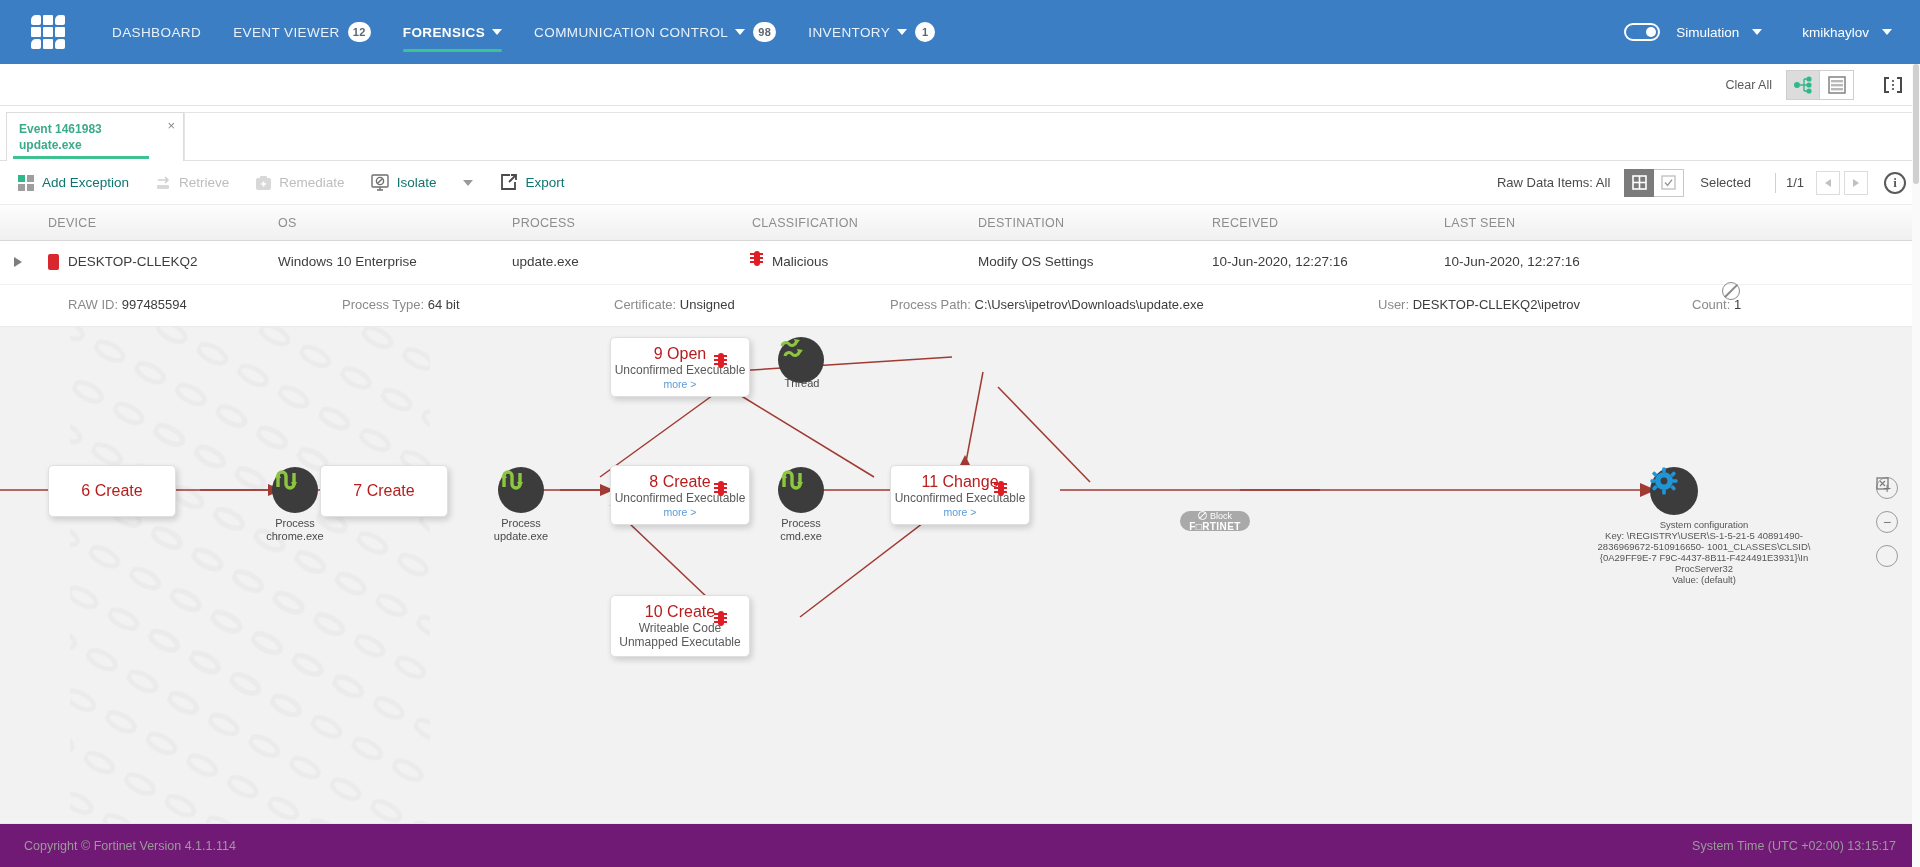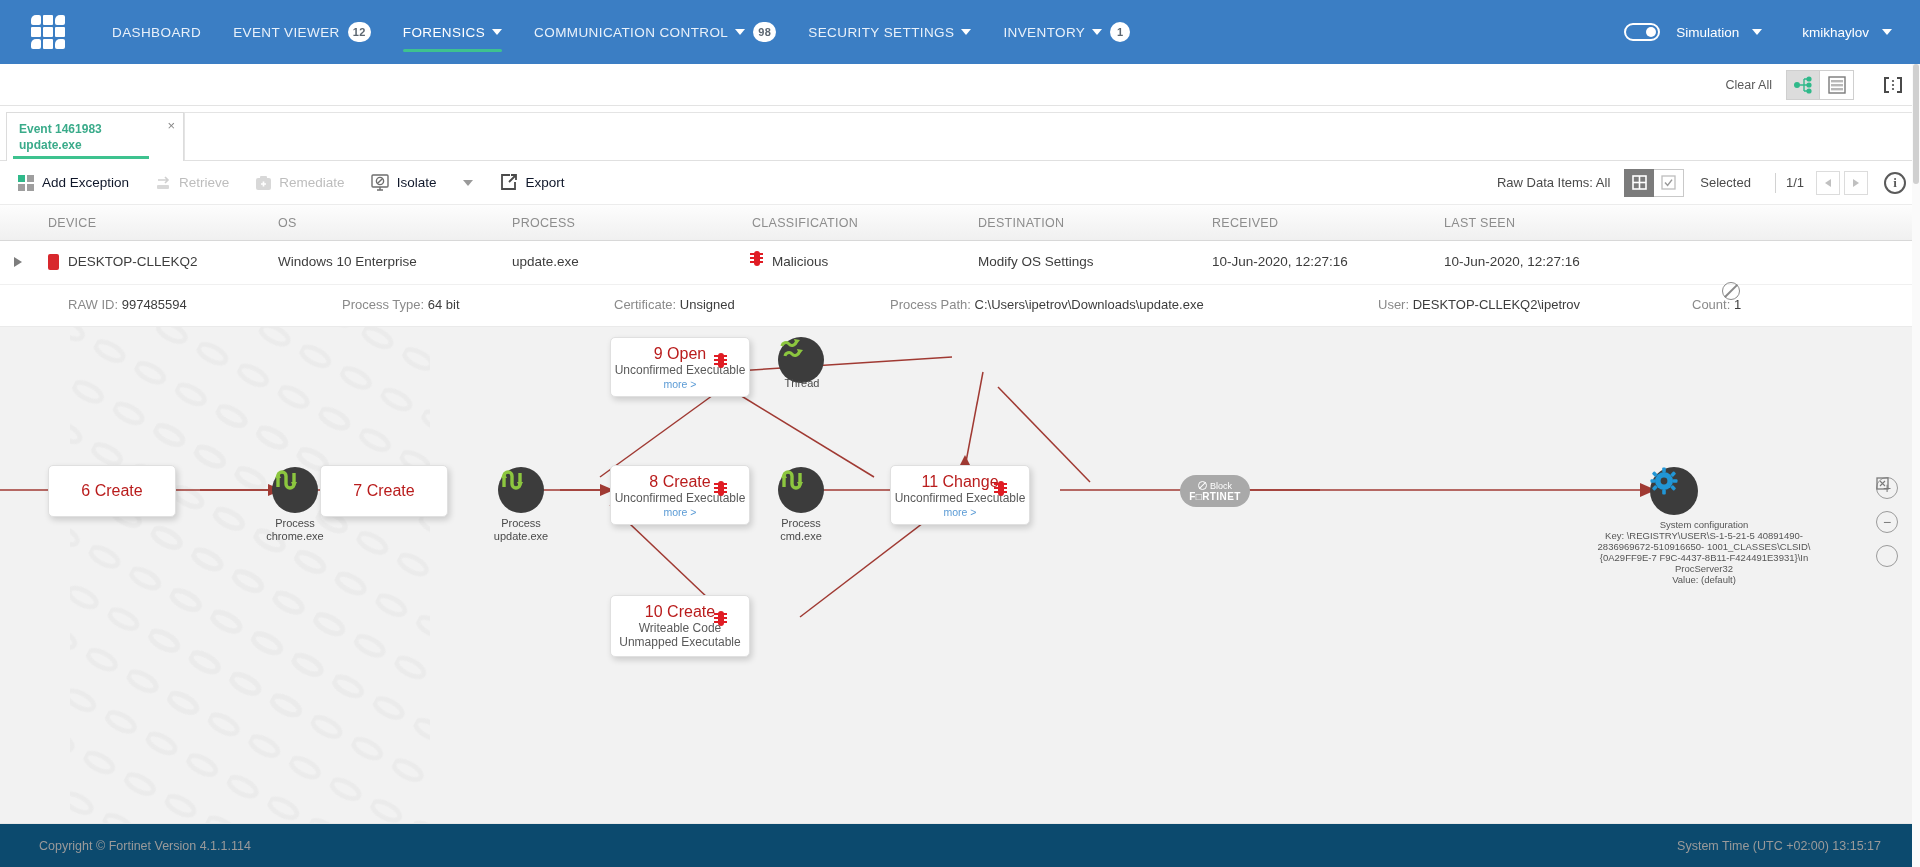--- a/index.html
+++ b/index.html
@@ -24,21 +24,21 @@
     gap: 2px;
   }
   .logo-grid i { background: #ffffff; border-radius: 1px; display: block; }
   .logo-grid i.r { border-radius: 50% 2px 2px 2px; }
   .nav-items { display: flex; align-items: center; height: 64px; flex: 1; }
   .nav-item {
     position: relative; height: 64px; display: flex; align-items: center;
     padding: 0 16px; font-size: 13.5px; letter-spacing: .4px;
     color: #e9f1fa; cursor: pointer; white-space: nowrap;
   }
-  .nav-item.active { color: #ffffff; font-weight: normal; }
+  .nav-item.active { color: #ffffff; font-weight: bold; }
   .nav-item.active .underline {
     position: absolute; left: 16px; right: 16px; bottom: 12px; height: 3px;
     background: #3ec28f; border-radius: 2px;
   }
   .caret {
     display: inline-block; margin-left: 7px;
     width: 0; height: 0; border-left: 5px solid transparent;
     border-right: 5px solid transparent; border-top: 6px solid #ffffff;
   }
   .badge {
@@ -98,21 +98,21 @@
   }
 
   
   .actionbar {
     position: absolute; top: 161px; left: 0; width: 1920px; height: 44px;
     background: #ffffff; border-bottom: 1px solid #ececec;
     display: flex; align-items: center;
   }
   .act {
     display: flex; align-items: center; gap: 7px;
-    font-size: 13.5px; color: #0f172a; cursor: pointer;
+    font-size: 13.5px; color: #0f766e; cursor: pointer;
     padding: 0 13px; height: 44px;
   }
   .act.first { padding-left: 18px; }
   .act.disabled { color: #bdbdbd; cursor: default; }
   .act-caret {
     width: 0; height: 0; border-left: 5px solid transparent;
     border-right: 5px solid transparent; border-top: 6px solid #9a9a9a;
     margin: 0 14px; cursor: pointer;
   }
   .ab-right {
@@ -210,22 +210,22 @@
   .circ {
     position: absolute; width: 46px; height: 46px; border-radius: 50%;
     background: #3c3c3c; display: flex; align-items: center; justify-content: center;
   }
   .circ-label {
     position: absolute; font-size: 11px; color: #4a4a4a; text-align: center;
     line-height: 13px; width: 160px;
   }
   .block-pill {
     position: absolute; background: #a9a9a9; border-radius: 16px;
-    width: 70px; height: 32px; display: flex; flex-direction: column;
-    align-items: center; justify-content: center; color: #ffffff;
+    width: 70px; height: 20px; display: flex; flex-direction: column;
+    align-items: center; justify-content: center; color: #ffffff; margin-top: 36px;
   }
   .block-pill .bt { font-size: 9px; display: flex; align-items: center; gap: 3px; }
   .block-pill .bn { font-size: 10px; font-weight: bold; letter-spacing: .4px; }
   .nocircle-s {
     width: 9px; height: 9px; border: 1.2px solid #ffffff; border-radius: 50%;
     position: relative; display: inline-block;
   }
   .nocircle-s:after {
     content:""; position:absolute; left:-1px; top:3.3px; width:9px; height:1.2px;
     background:#ffffff; transform: rotate(-45deg);
@@ -237,22 +237,22 @@
   .zoomctl { position: absolute; right: 22px; }
   .zbtn {
     width: 22px; height: 22px; border: 1.5px solid #9b9b9b; border-radius: 50%;
     display: flex; align-items: center; justify-content: center;
     color: #7a7a7a; font-size: 14px; background: #f2f2f2; cursor: pointer; margin-bottom: 12px;
   }
 
   
   .footer {
     position: absolute; top: 823px; left: 0; width: 1920px; height: 44px;
-    background: #0c4a6e; border-top: 1px solid #e8e8e8;
-    display: flex; align-items: center; padding: 0 39px;
+    background: #701a75; border-top: 1px solid #e8e8e8;
+    display: flex; align-items: center; padding: 0 24px;
     font-size: 12.5px; color: #9a9a9a;
   }
   .footer .right { margin-left: auto; }
   .scrollbar-r {
     position: absolute; right: 0; top: 64px; width: 8px; height: 803px; background: #fafafa;
   }
   .scrollbar-r .thumb { position: absolute; top: 0; left: 1px; width: 6px; height: 120px; background: #d0d0d0; border-radius: 3px;}
 </style>
 </head>
 <body>
@@ -281,24 +281,20 @@
     </div>
     <div class="nav-item active">
       <span>FORENSICS</span>
       <span class="caret"></span>
       <span class="underline"></span>
     </div>
     <div class="nav-item">
       <span>COMMUNICATION CONTROL</span>
       <span class="caret"></span>
       <span class="badge">98</span>
-    </div>
-    <div class="nav-item">
-      <span>SECURITY SETTINGS</span>
-      <span class="caret"></span>
     </div>
     <div class="nav-item">
       <span>INVENTORY</span>
       <span class="caret"></span>
       <span class="badge">1</span>
     </div>
   </div>
   <div class="nav-right">
     <div class="toggle">
         <span class="knob"></span>

